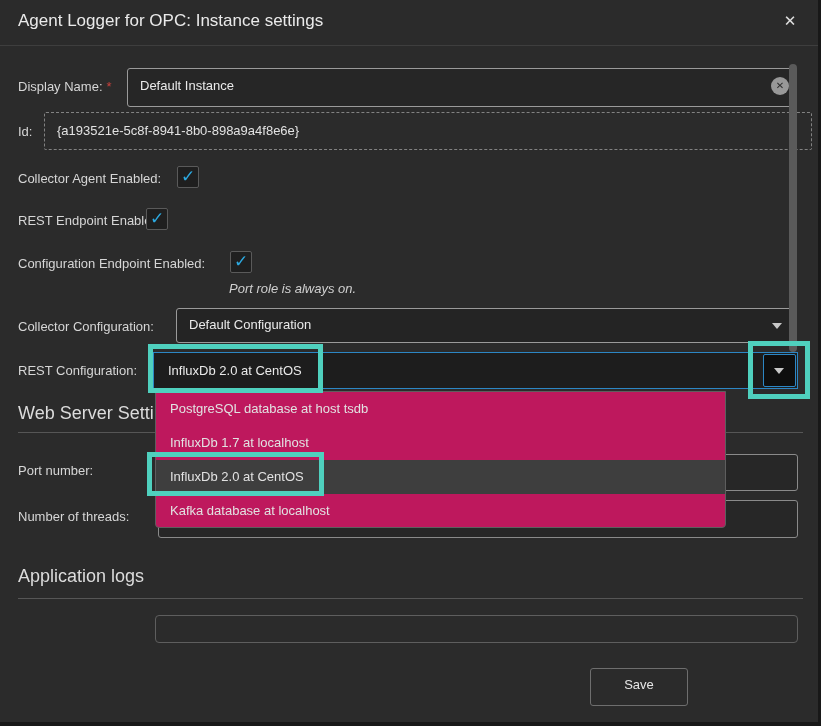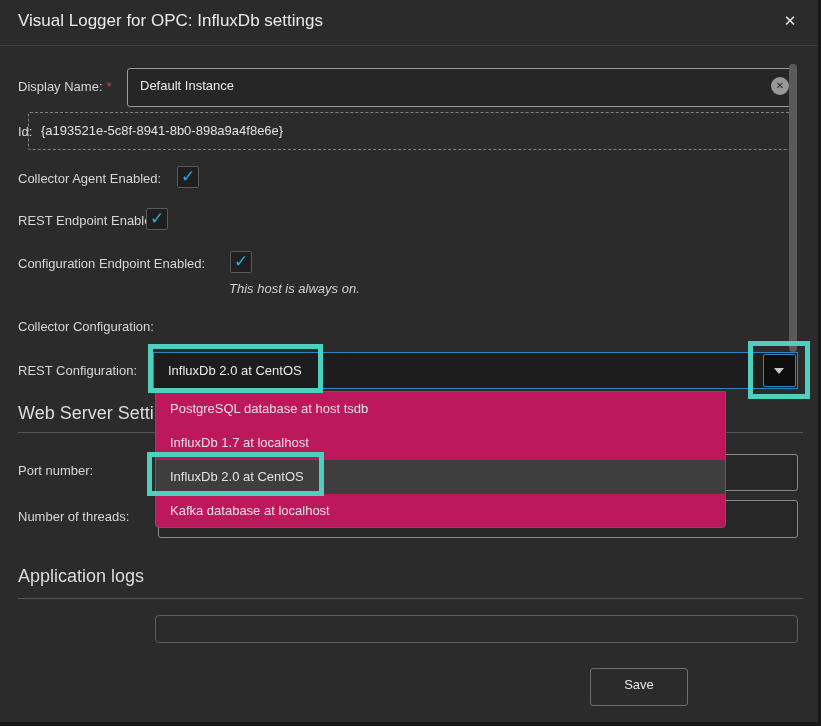--- a/index.html
+++ b/index.html
@@ -39,21 +39,21 @@
   .input-box .val { position: absolute; left: 12px; top: 0; line-height: 33px; white-space: nowrap; }
 
   .display-name-input { left: 127px; top: 68px; width: 670px; height: 39px; text-decoration: underline; }
   .clear-icon {
     left: 771px; top: 77px; width: 18px; height: 18px; border-radius: 50%;
     background: #989898; color: #2b2b2b; font-size: 10px; font-weight: bold;
     text-align: center; line-height: 18px; z-index: 2; cursor: pointer;
   }
 
   .id-box {
-    left: 28px; top: 112px; width: 768px; height: 38px;
+    left: 44px; top: 112px; width: 768px; height: 38px;
     border: 1px dashed #828282; border-radius: 2px; z-index: 1;
   }
   .id-box .val { position: absolute; left: 12px; line-height: 36px; color: #e2e2e2; white-space: nowrap; }
 
   
   .checkbox {
     width: 22px; height: 22px; background: #1f1f1f;
     border: 1px solid #5a5a5a; border-radius: 2px;
     text-align: center; line-height: 20px;
     color: #2ca9e0; font-size: 17px; font-weight: bold;
@@ -135,21 +135,21 @@
     z-index: 2; cursor: pointer;
   }
   .save-btn { left: 590px; top: 668px; }
   .cancel-btn { left: 700px; top: 668px; }
 </style>
 </head>
 <body>
 
 <div id="dialog">
 
-  <div class="abs title">Visual Logger for OPC: InfluxDb settings</div>
+  <div class="abs title">Agent Logger for OPC: Instance settings</div>
   <div class="abs close-btn">✕</div>
   <div class="abs title-divider"></div>
 
   <div class="abs lbl" style="left:18px; top:79px;">
     <span>Display Name:</span><span class="req">*</span>
   </div>
   <div class="abs input-box display-name-input">
     <span class="val">Default Instance</span>
   </div>
   <div class="abs clear-icon">✕</div>
@@ -166,23 +166,27 @@
 
   <div class="abs lbl" style="left:18px; top:213px;">REST Endpoint Enabled:</div>
   <div class="abs checkbox" style="left:146px; top:208px;">
     <span>✓</span>
   </div>
 
   <div class="abs lbl" style="left:18px; top:256px;">Configuration Endpoint Enabled:</div>
   <div class="abs checkbox" style="left:230px; top:251px;">
     <span>✓</span>
   </div>
-  <div class="abs note" style="left:229px; top:281px;">This host is always on.</div>
+  <div class="abs note" style="left:229px; top:281px;">Port role is always on.</div>
 
   <div class="abs lbl" style="left:18px; top:319px;">Collector Configuration:</div>
+  <div class="abs combo collector-combo">
+    <span class="val">Default Configuration</span>
+    <span class="caret"></span>
+  </div>
 
   <div class="abs lbl" style="left:18px; top:363px;">REST Configuration:</div>
   <div class="abs combo tsdb-combo">
     <span class="val">InfluxDb 2.0 at CentOS</span>
   </div>
   <div class="abs tsdb-drop-btn">
     <span class="caret"></span>
   </div>
 
   <div class="abs section-h" style="left:18px; top:403px;">Web Server Settings</div>

